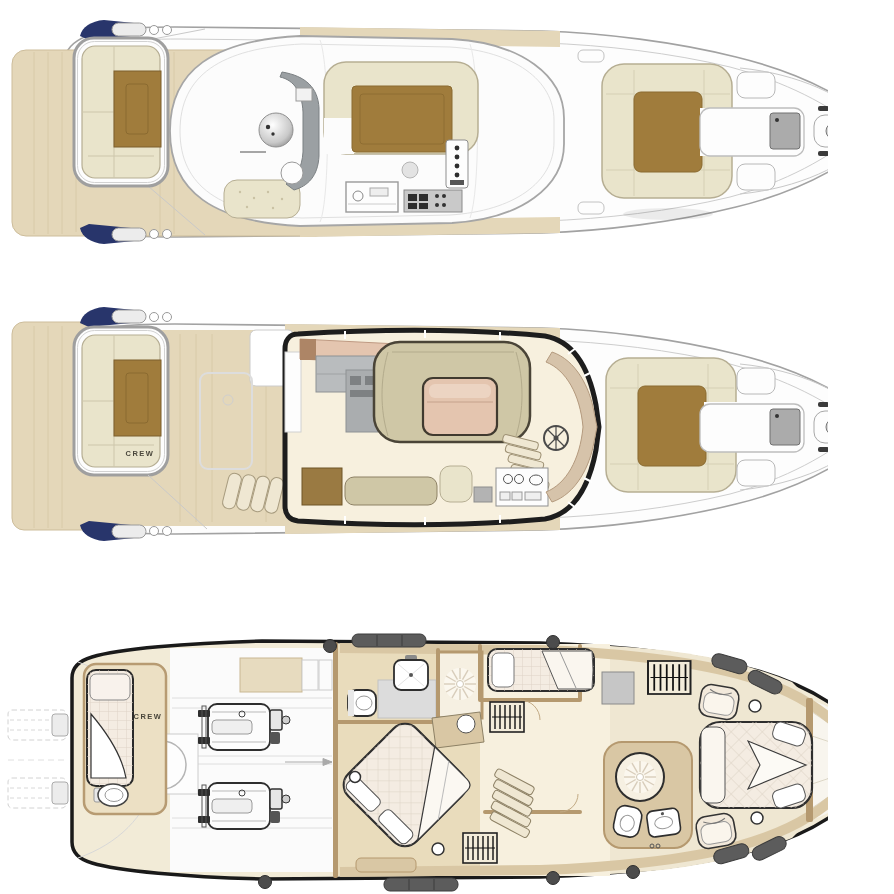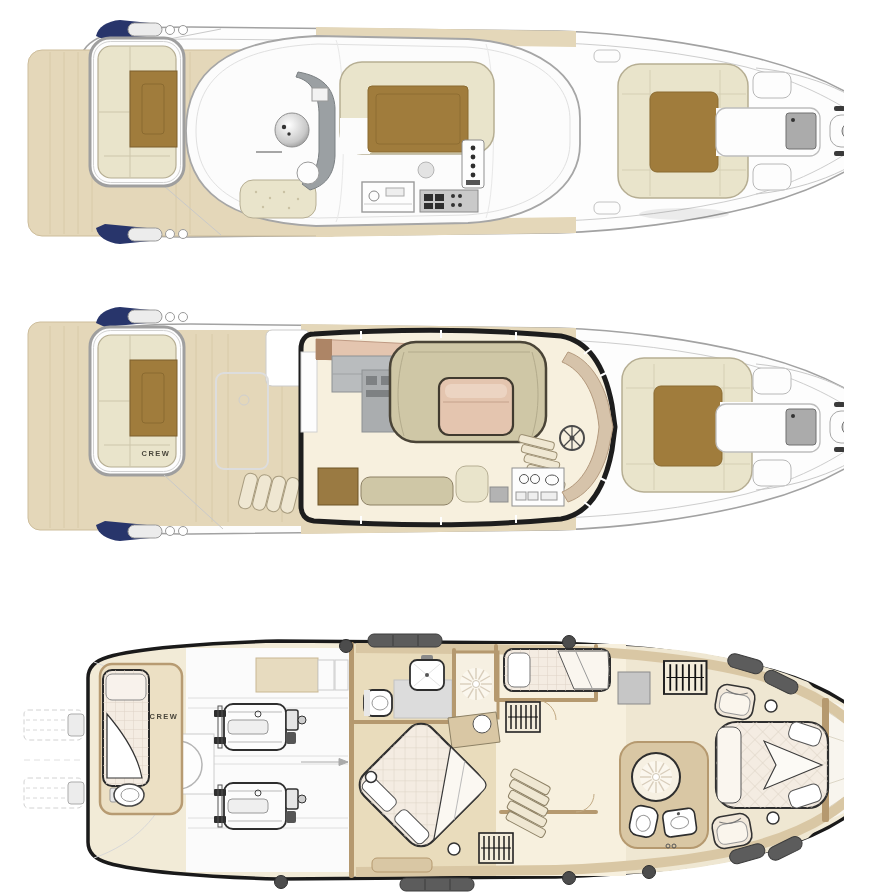--- a/index.html
+++ b/index.html
@@ -1,17 +1,17 @@
 <!DOCTYPE html>
 <html style="--teak-decking: #e4d7b9; --cushion-cream: #e9e4cb; --pad-brown: #a07c3c; --navy-accent: #28356b; --floor-cream: #f7f0de; --room-beige: #ece0c4; --wall-tan: #b5996f; --furniture-tan: #d9c7a4; --sofa-khaki: #cfc7a6; --salmon-table: #e4c5af; --appliance-gray: #b9bcbe; --mattress-white: #f4ece2; --fender-gray: #5c5c5c; --hull-line: #a2a2a2; --outline-dark: #1a1a1a;"><head>
 <meta charset="utf-8">
 <style>
   html,body{margin:0;padding:0;background:#ffffff;}
   .canvas{width:828px;height:894px;background:#fff;position:relative;overflow:hidden;
-          font-family:"Liberation Sans",sans-serif;padding-left:16px;}
+          font-family:"Liberation Sans",sans-serif;}
   svg{display:block;}
   .teak{fill:var(--teak-decking);}
   .cushion{fill:var(--cushion-cream);}
   .pad{fill:var(--pad-brown);}
   .navy{fill:var(--navy-accent);}
   .floor{fill:var(--floor-cream);}
   .room{fill:var(--room-beige);}
   .walltan{fill:var(--wall-tan);}
   .ftan{fill:var(--furniture-tan);}
   .sofa{fill:var(--sofa-khaki);}

